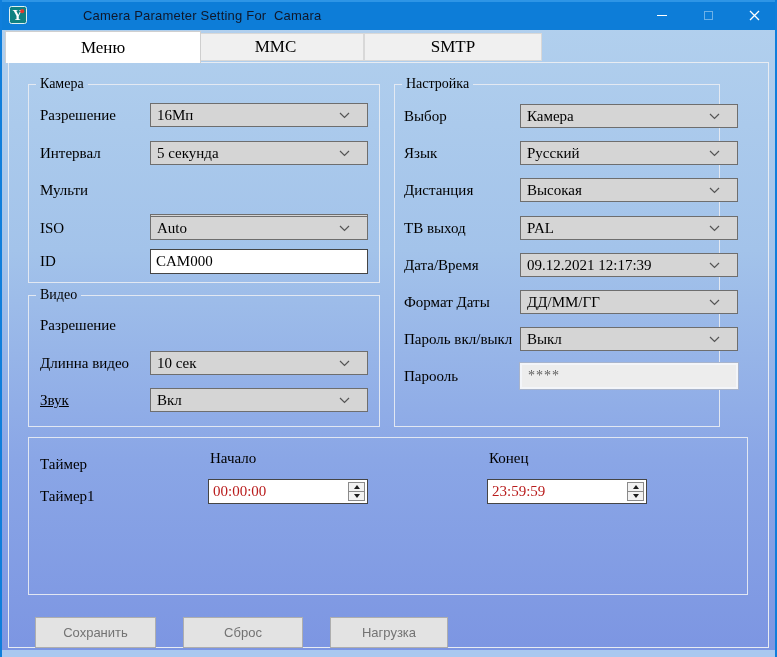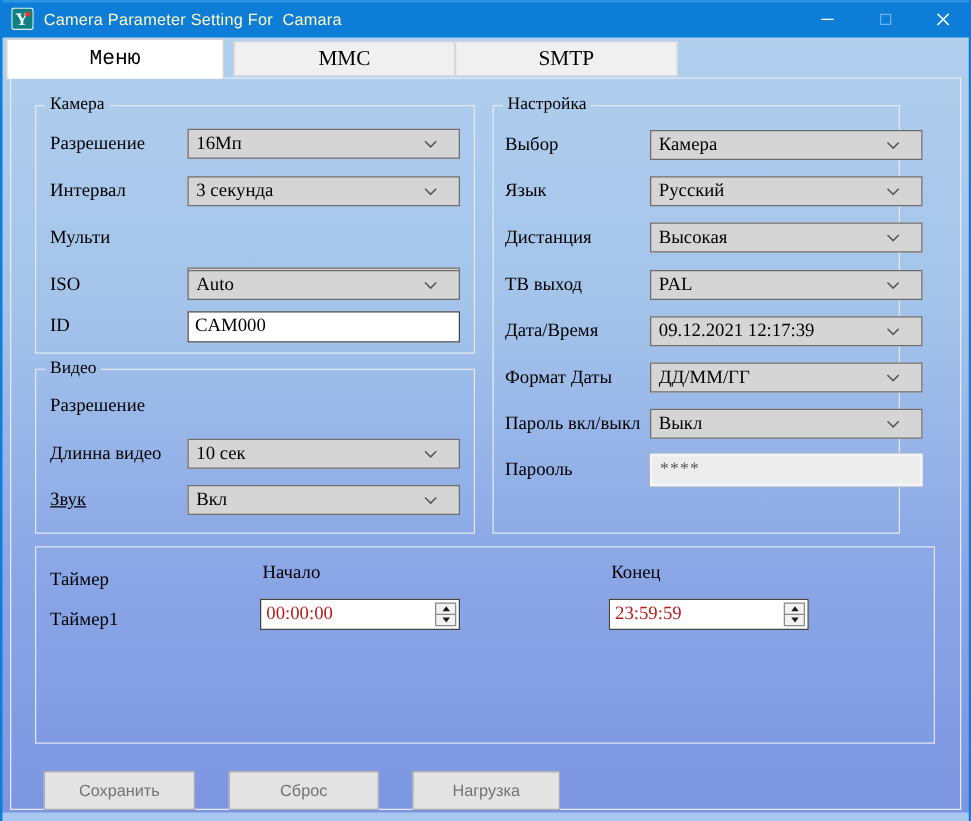--- a/index.html
+++ b/index.html
@@ -10,21 +10,21 @@
     font-family:"Liberation Serif","DejaVu Serif",serif;
   }
   
   .titlebar {
     position:absolute; left:0; top:0; width:777px; height:30px;
     background:#0d7dd8; box-shadow:inset 0 2px 0 #2e95e6;
     display:flex; align-items:center; padding-left:9px;
   }
   .app-icon { width:18px; height:18px; margin-right:8px; display:flex; }
   .win-title {
-    color:#fef9c3; font:13px "Liberation Sans",sans-serif; white-space:pre; letter-spacing:.2px;
+    color:#0f172a; font:13px "Liberation Sans",sans-serif; white-space:pre; letter-spacing:.2px;margin-left:48px;
   }
   .caption-buttons { position:absolute; right:0; top:0; height:30px; display:flex; }
   .cap { width:46px; height:30px; display:flex; align-items:center; justify-content:center; cursor:default; }
   .glyph-min { width:10px; height:1px; background:#fff; display:block; }
   .glyph-max { width:9px; height:9px; border:1px solid rgba(255,255,255,.40); display:block; }
   
   .tab {
     position:absolute; display:flex; align-items:center; justify-content:center;
     font:17px "Liberation Serif","DejaVu Serif",serif; color:#000;
   }
@@ -108,21 +108,21 @@
         <span class="glyph-max"></span>
       </div>
       <div class="cap">
         <svg width="11" height="11" viewBox="0 0 11 11">
           <path d="M1 1 L10 10 M10 1 L1 10" stroke="#ffffff" stroke-width="1.3"></path>
         </svg>
       </div>
     </div>
   </div>
 
-  <div class="tab active" style="left:5px;   width:174px;font-family:Liberation Mono, monospace;">Меню</div>
+  <div class="tab active" style="left:5px;   width:196px;">Меню</div>
   <div class="tab inactive" style="left:187px; width:177px;">MMC</div>
   <div class="tab inactive" style="left:364px; width:178px;">SMTP</div>
 
   <div class="page"></div>
 
   <fieldset class="group" style="left:28px; top:76px; width:352px; height:207px;">
     <legend>Камера</legend>
   </fieldset>
 
   <div class="lbl" style="left:40px; top:107px;">Разрешение</div>
@@ -130,21 +130,21 @@
     <span class="val">16Мп</span>
     <span class="chev">
         <svg width="11" height="7" viewBox="0 0 11 7">
           <path d="M1 1 L5.5 5.5 L10 1" fill="none" stroke="#555" stroke-width="1.2"></path>
         </svg>
       </span>
   </div>
 
   <div class="lbl" style="left:40px; top:145px;">Интервал</div>
   <div class="combo" style="left:150px; top:141px;">
-    <span class="val">3 секунда</span>
+    <span class="val">5 секунда</span>
     <span class="chev">
         <svg width="11" height="7" viewBox="0 0 11 7">
           <path d="M1 1 L5.5 5.5 L10 1" fill="none" stroke="#555" stroke-width="1.2"></path>
         </svg>
       </span>
   </div>
 
   <div class="lbl" style="left:40px; top:182px;">Мульти</div>
   <div class="combo" style="left:150px; top:178px;margin-top:36px;">
     <span class="val">Один</span>

